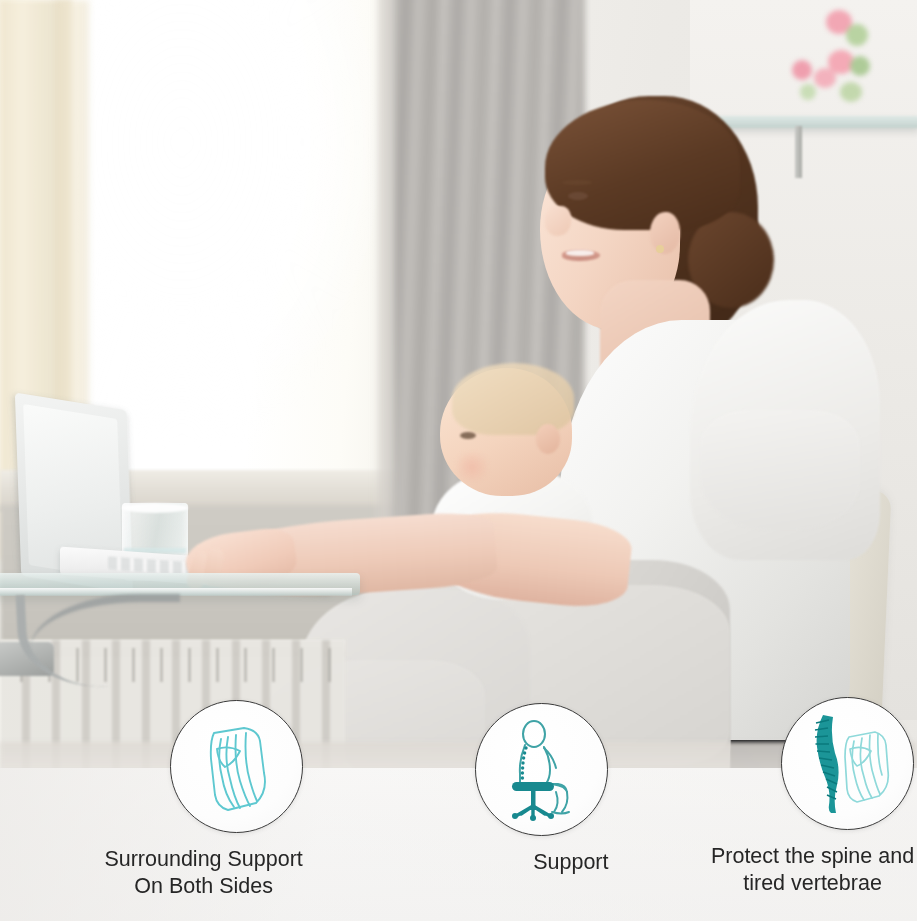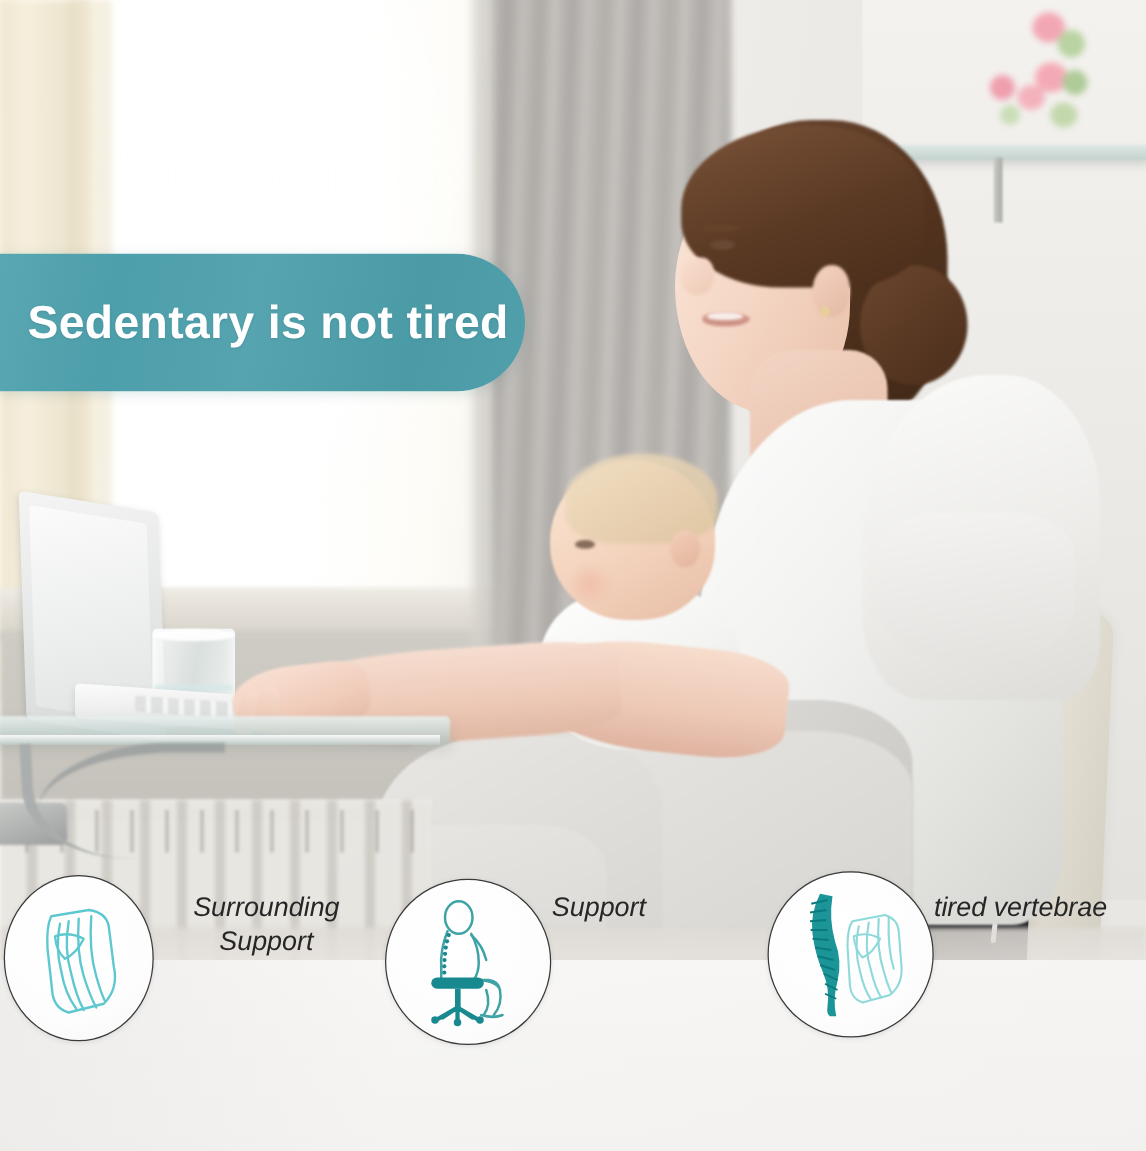--- a/index.html
+++ b/index.html
@@ -404,21 +404,21 @@
     background:linear-gradient(100deg,rgba(236,234,231,.7) 0%,rgba(250,250,249,.25) 35%,rgba(243,242,240,.5) 100%);
   }
 
   
   .features{
     position:absolute;left:0;top:700px;width:917px;height:221px;
     display:flex;justify-content:space-around;align-items:flex-start;
   }
   .feature{
     width:300px;
-    display:flex;align-items:flex-start;font-style:italic;
+    display:flex;flex-direction:column;align-items:flex-end;
   }
   .circle{
     width:131px;height:131px;border-radius:50%;
     background:radial-gradient(circle at 42% 36%,#ffffff 0%,#fdfdfd 62%,#f6f6f6 100%);
     border:1.6px solid #3a3a3a;
     display:flex;align-items:center;justify-content:center;
     box-shadow:0 1px 4px rgba(90,90,90,.14);
     overflow:hidden;
   }
   .feature-label{
@@ -516,23 +516,20 @@
     <div class="finger" style="left:190px;top:552px;transform:rotate(18deg);"></div>
     <div class="finger" style="left:205px;top:548px;transform:rotate(10deg);"></div>
     <div class="desk-glass"></div>
     <div class="desk-edge"></div>
     <div class="desk-leg2"></div>
     <div class="desk-leg"></div>
 
     <div class="floor"></div>
   </div>
 
-  <div class="banner">
-    <div class="banner-text">Sedentary is not tired</div>
-  </div>
 
   <div class="bottom-panel"></div>
   <div class="panel-wash"></div>
 
   <div class="features">
 
     <div class="feature f1">
       <div class="circle">
         <svg width="104" height="104" viewBox="0 0 104 104">
           <g fill="none" stroke="#5ec8d0" stroke-width="1.9" stroke-linejoin="round" stroke-linecap="round">
@@ -540,20 +537,21 @@
             <path d="M37 24 Q33 42 38 62 Q41 80 50 92"></path>
             <path d="M44 22 Q40 44 46 64 Q50 82 56 93"></path>
             <path d="M52 20 Q50 46 56 66 Q61 82 66 91"></path>
             <path d="M62 18 Q60 46 66 66 Q70 80 73 86"></path>
             <path d="M33 34 Q44 30 56 36 Q50 48 41 52 Q34 46 33 34 Z"></path>
           </g>
         </svg>
       </div>
       <div class="feature-label">
         <div>Surrounding Support</div>
+        <div>On Both Sides</div>
       </div>
     </div>
 
     <div class="feature f2">
       <div class="circle">
         <svg width="104" height="104" viewBox="0 0 104 104">
           <g fill="none" stroke="#3fa3a6" stroke-width="2" stroke-linecap="round" stroke-linejoin="round">
 
             <ellipse cx="44" cy="16" rx="11" ry="13"></ellipse>
 
@@ -621,18 +619,19 @@
             <path d="M56 28 L82 23 Q92 26 93 36 L95 62 Q97 78 86 87 L64 93 Q55 90 54 80 L52 48 Q52 33 56 28 Z"></path>
             <path d="M61 32 Q57 50 62 68 Q65 82 71 91"></path>
             <path d="M69 29 Q65 50 71 68 Q74 81 79 89"></path>
             <path d="M77 26 Q75 50 81 68 Q84 79 87 85"></path>
             <path d="M85 25 Q84 50 89 66"></path>
             <path d="M57 40 Q68 36 78 42 Q72 54 64 57 Q58 51 57 40 Z"></path>
           </g>
         </svg>
       </div>
       <div class="feature-label">
+        <div>Protect the spine and</div>
         <div>tired vertebrae</div>
       </div>
     </div>
 
   </div>
 </div>
 
 </body></html>

